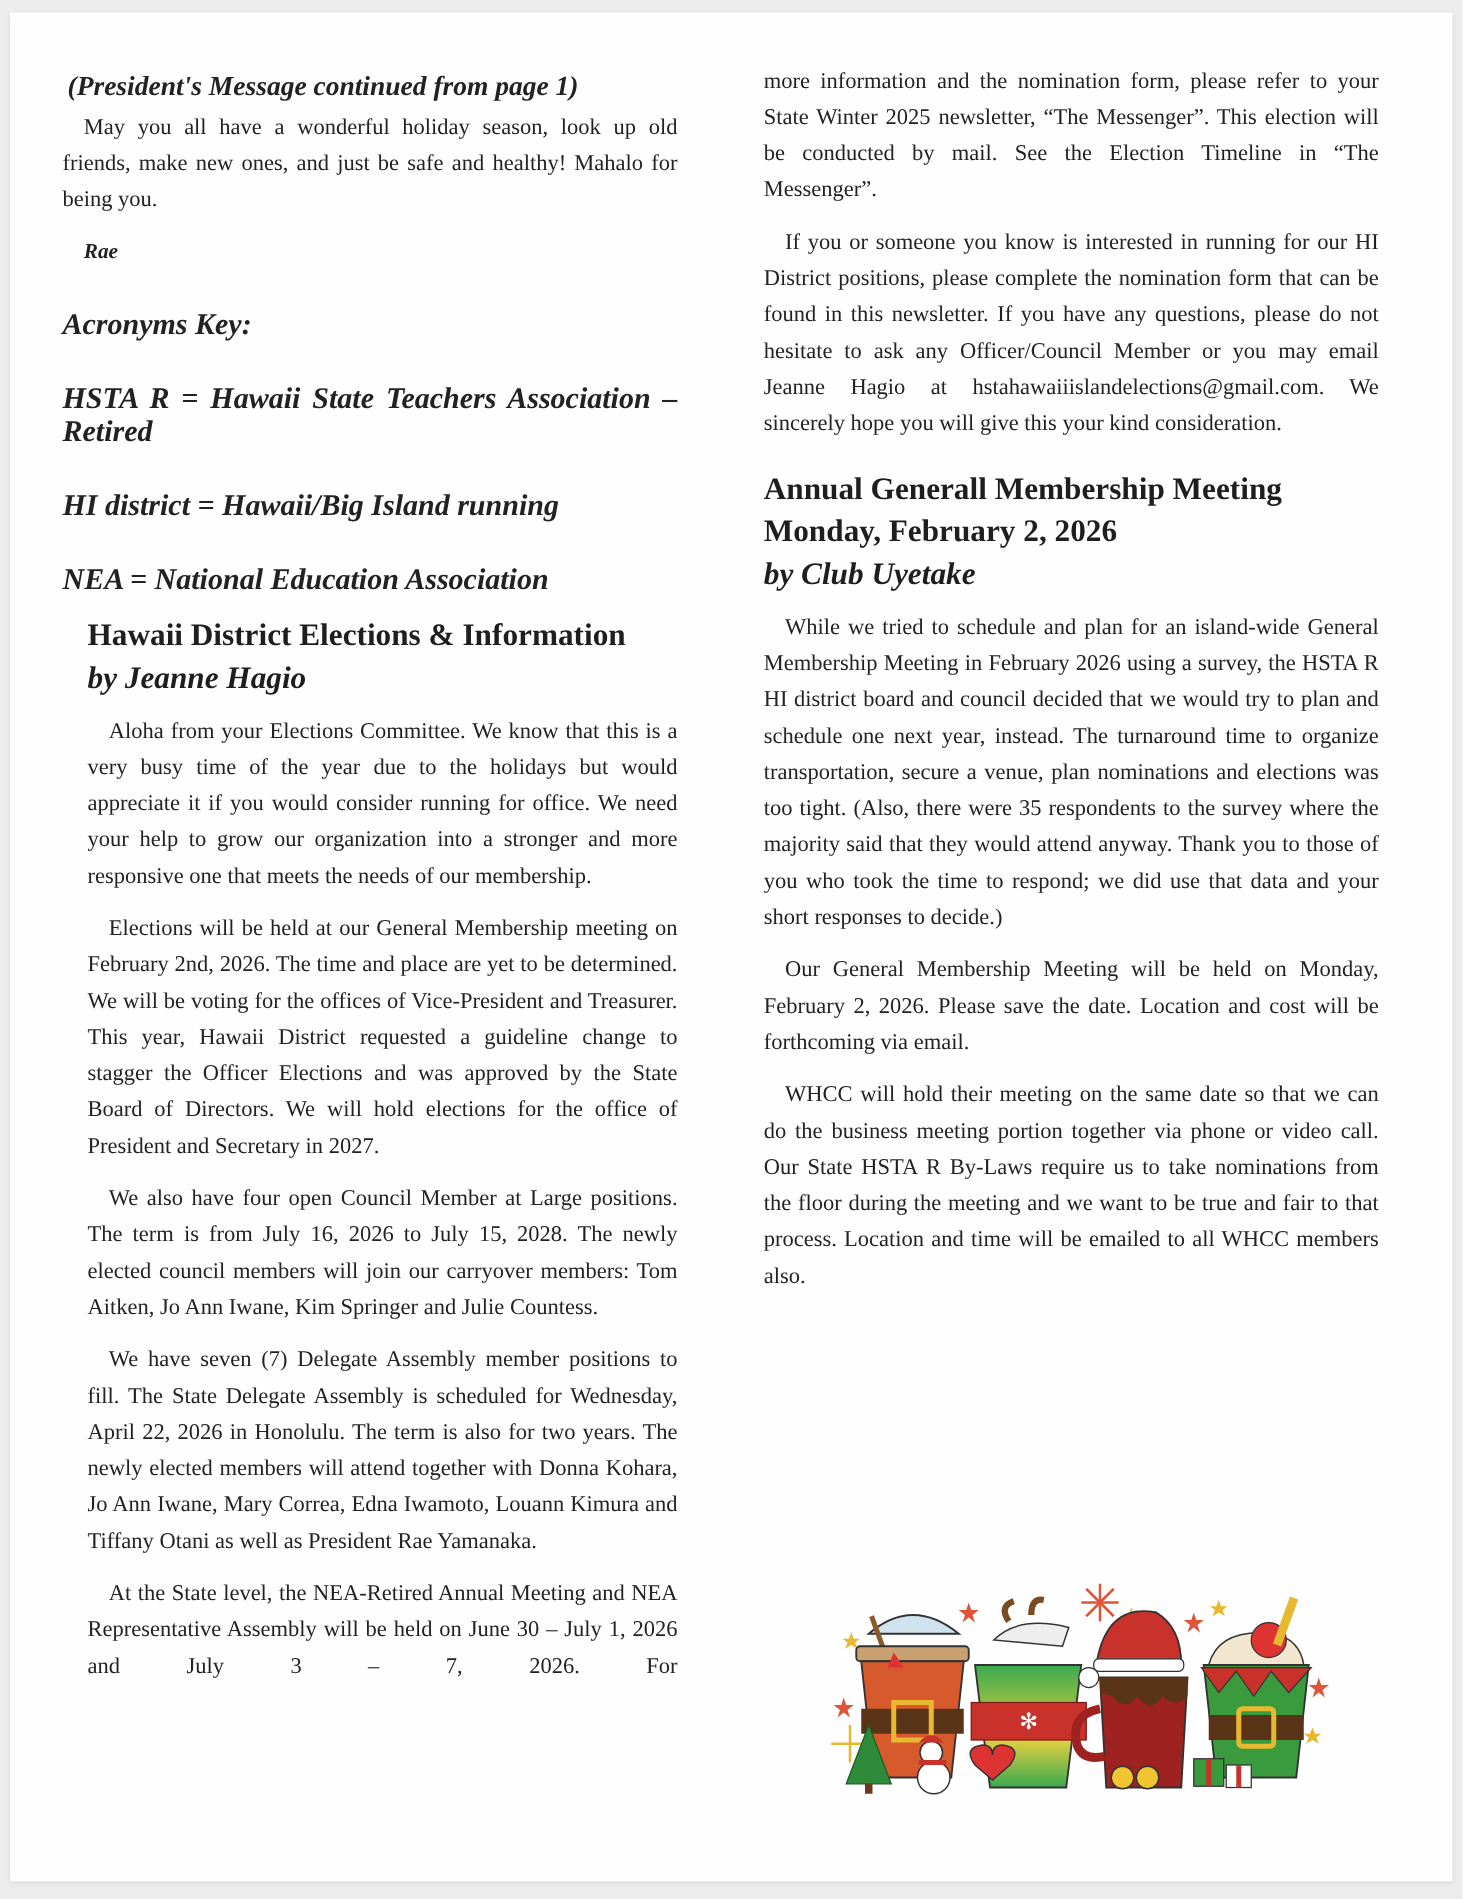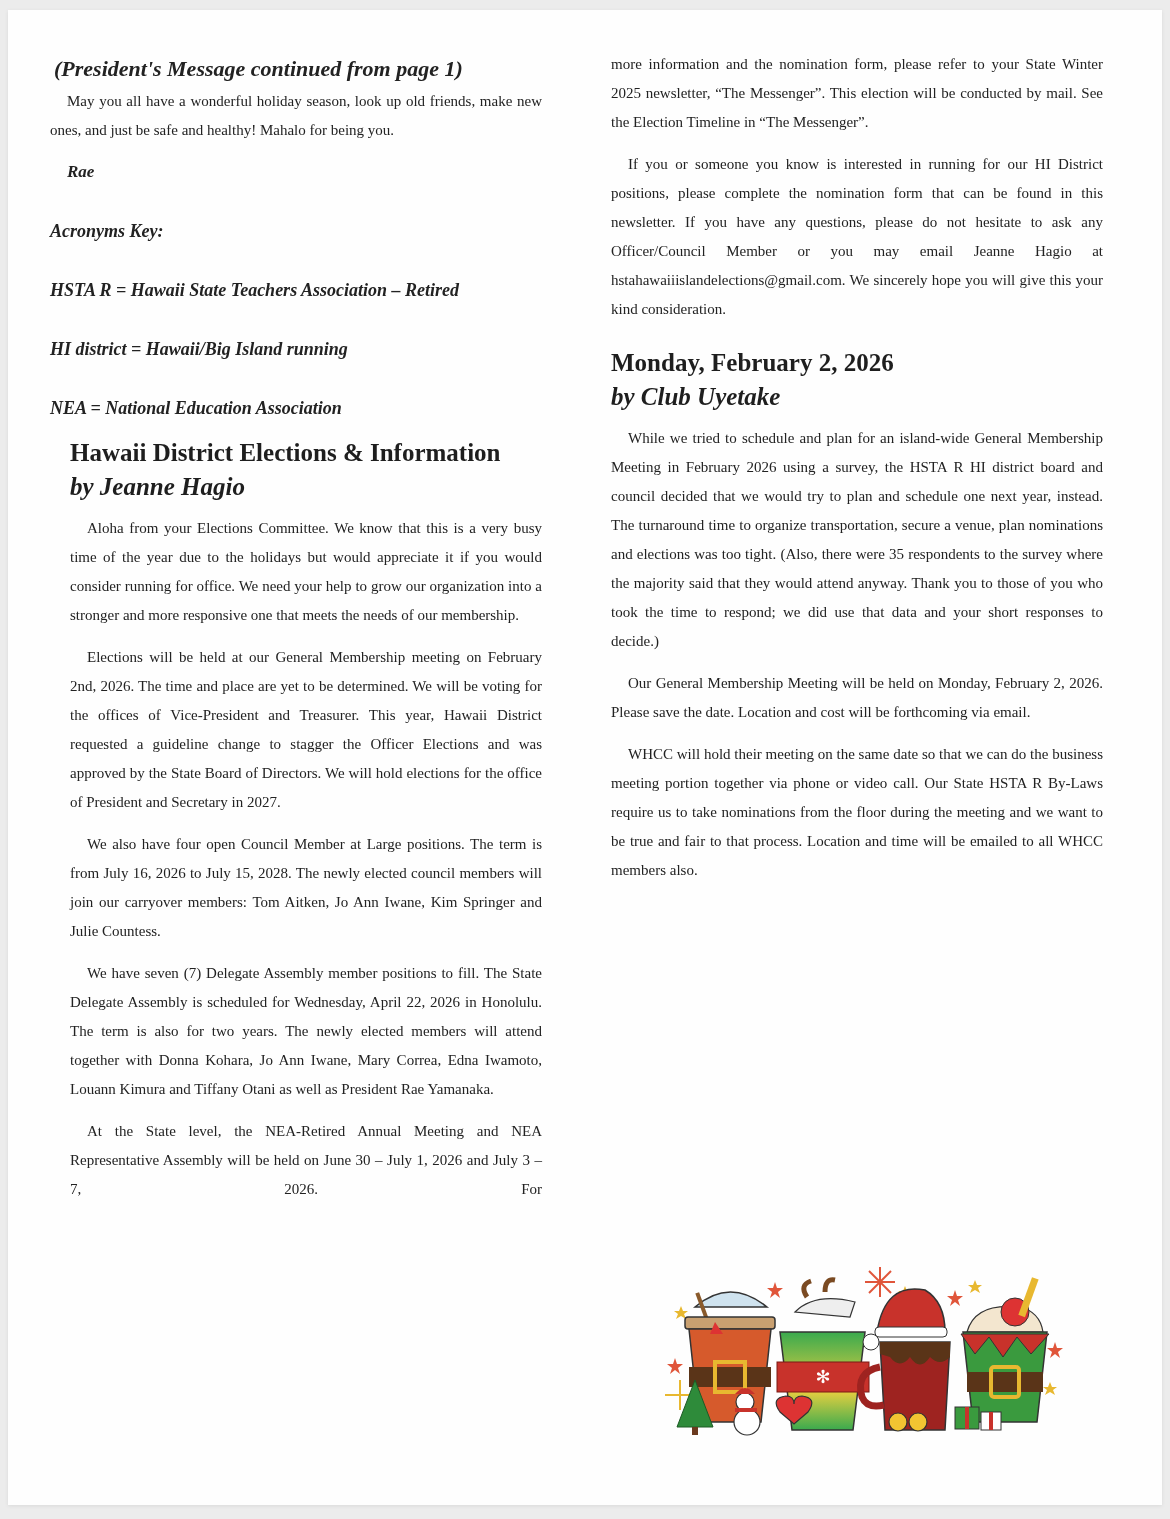--- a/index.html
+++ b/index.html
@@ -20,38 +20,38 @@
   }
   .col {
     position: absolute;
     top: 50px;
     width: 492px;
   }
   .col-left { left: 50px; }
   .col-right { left: 611px; }
   p, .line-block {
     margin: 0;
-    font-size: 15px;
+    font-size: 18px;
     line-height: 29px;
     text-align: justify;
   }
   p.body { text-indent: 17px; margin-bottom: 13px; }
   .cont-head {
     font-style: italic; font-weight: bold;
     font-size: 22px; line-height: 29px; margin: 4px;
   }
   .signature {
     font-style: italic; font-weight: bold;
     font-size: 17px; line-height: 29px;
     padding-left: 17px; margin: 12px 0 10px 0;
   }
   .acronyms { margin-bottom: 14px; }
   .acronyms div {
     font-style: italic; font-weight: bold;
-    font-size: 18px; line-height: 27px;
+    font-size: 24px; line-height: 27px;
     text-align: justify;
     margin-top: 32px;
   }
   h2 {
     margin: 0;
     font-size: 25px; line-height: 34px;
     font-weight: bold; color: #1e1e1e;
   }
   h2.byline { font-style: italic; margin-bottom: 10px; }
   .section { margin-top: 0; margin-left: 20px; }
@@ -89,20 +89,21 @@
     <p class="body">We have seven (7) Delegate Assembly member positions to fill.  The State Delegate Assembly is scheduled for Wednesday, April 22, 2026 in Honolulu.  The term is also for two years.  The newly elected members will attend together with Donna Kohara, Jo Ann Iwane, Mary Correa, Edna Iwamoto, Louann Kimura and Tiffany Otani as well as President Rae Yamanaka.</p>
     <p class="body just-last">At the State level, the NEA-Retired Annual Meeting and NEA Representative Assembly will be held on June 30 – July 1, 2026 and July 3 – 7, 2026.  For</p>
   </div>
 </div>
 
 <div class="col col-right">
   <p class="body" style="text-indent:0;">more information and the nomination form, please refer to your State Winter 2025 newsletter, “The Messenger”.   This election will be conducted by mail.  See the Election Timeline in “The Messenger”.</p>
   <p class="body">If you or someone you know is interested in running for our HI District positions, please complete the nomination form that can be found in this newsletter.  If you have any questions, please do not hesitate to ask any Officer/Council Member or you may email Jeanne Hagio at hstahawaiiislandelections@gmail.com.  We sincerely hope you will give this your kind consideration.</p>
 
   <div class="right-section">
+    <h2>Annual Generall Membership Meeting</h2>
     <h2>Monday, February 2, 2026</h2>
     <h2 class="byline">by Club Uyetake</h2>
     <p class="body">While we tried to schedule and plan for an island-wide General Membership Meeting in February 2026 using a survey, the HSTA R HI district board and council decided that we would try to plan and schedule one next year, instead. The turnaround time to organize transportation, secure a venue, plan nominations and elections was too tight. (Also, there were 35 respondents to the survey where the majority said that they would attend anyway. Thank you to those of you who took the time to respond; we did use that data and your short responses to decide.)</p>
     <p class="body">Our General Membership Meeting will be held on Monday, February 2, 2026. Please save the date. Location and cost will be forthcoming via email.</p>
     <p class="body">WHCC will hold their meeting on the same date so that we can do the business meeting portion together via phone or video call. Our State HSTA R By-Laws require us to take nominations from the floor during the meeting and we want to be true and fair to that process. Location and time will be emailed to all WHCC members also.</p>
   </div>
 </div>
 
 <div class="art">
   <svg width="420" height="180" viewBox="0 0 420 180" xmlns="http://www.w3.org/2000/svg">

